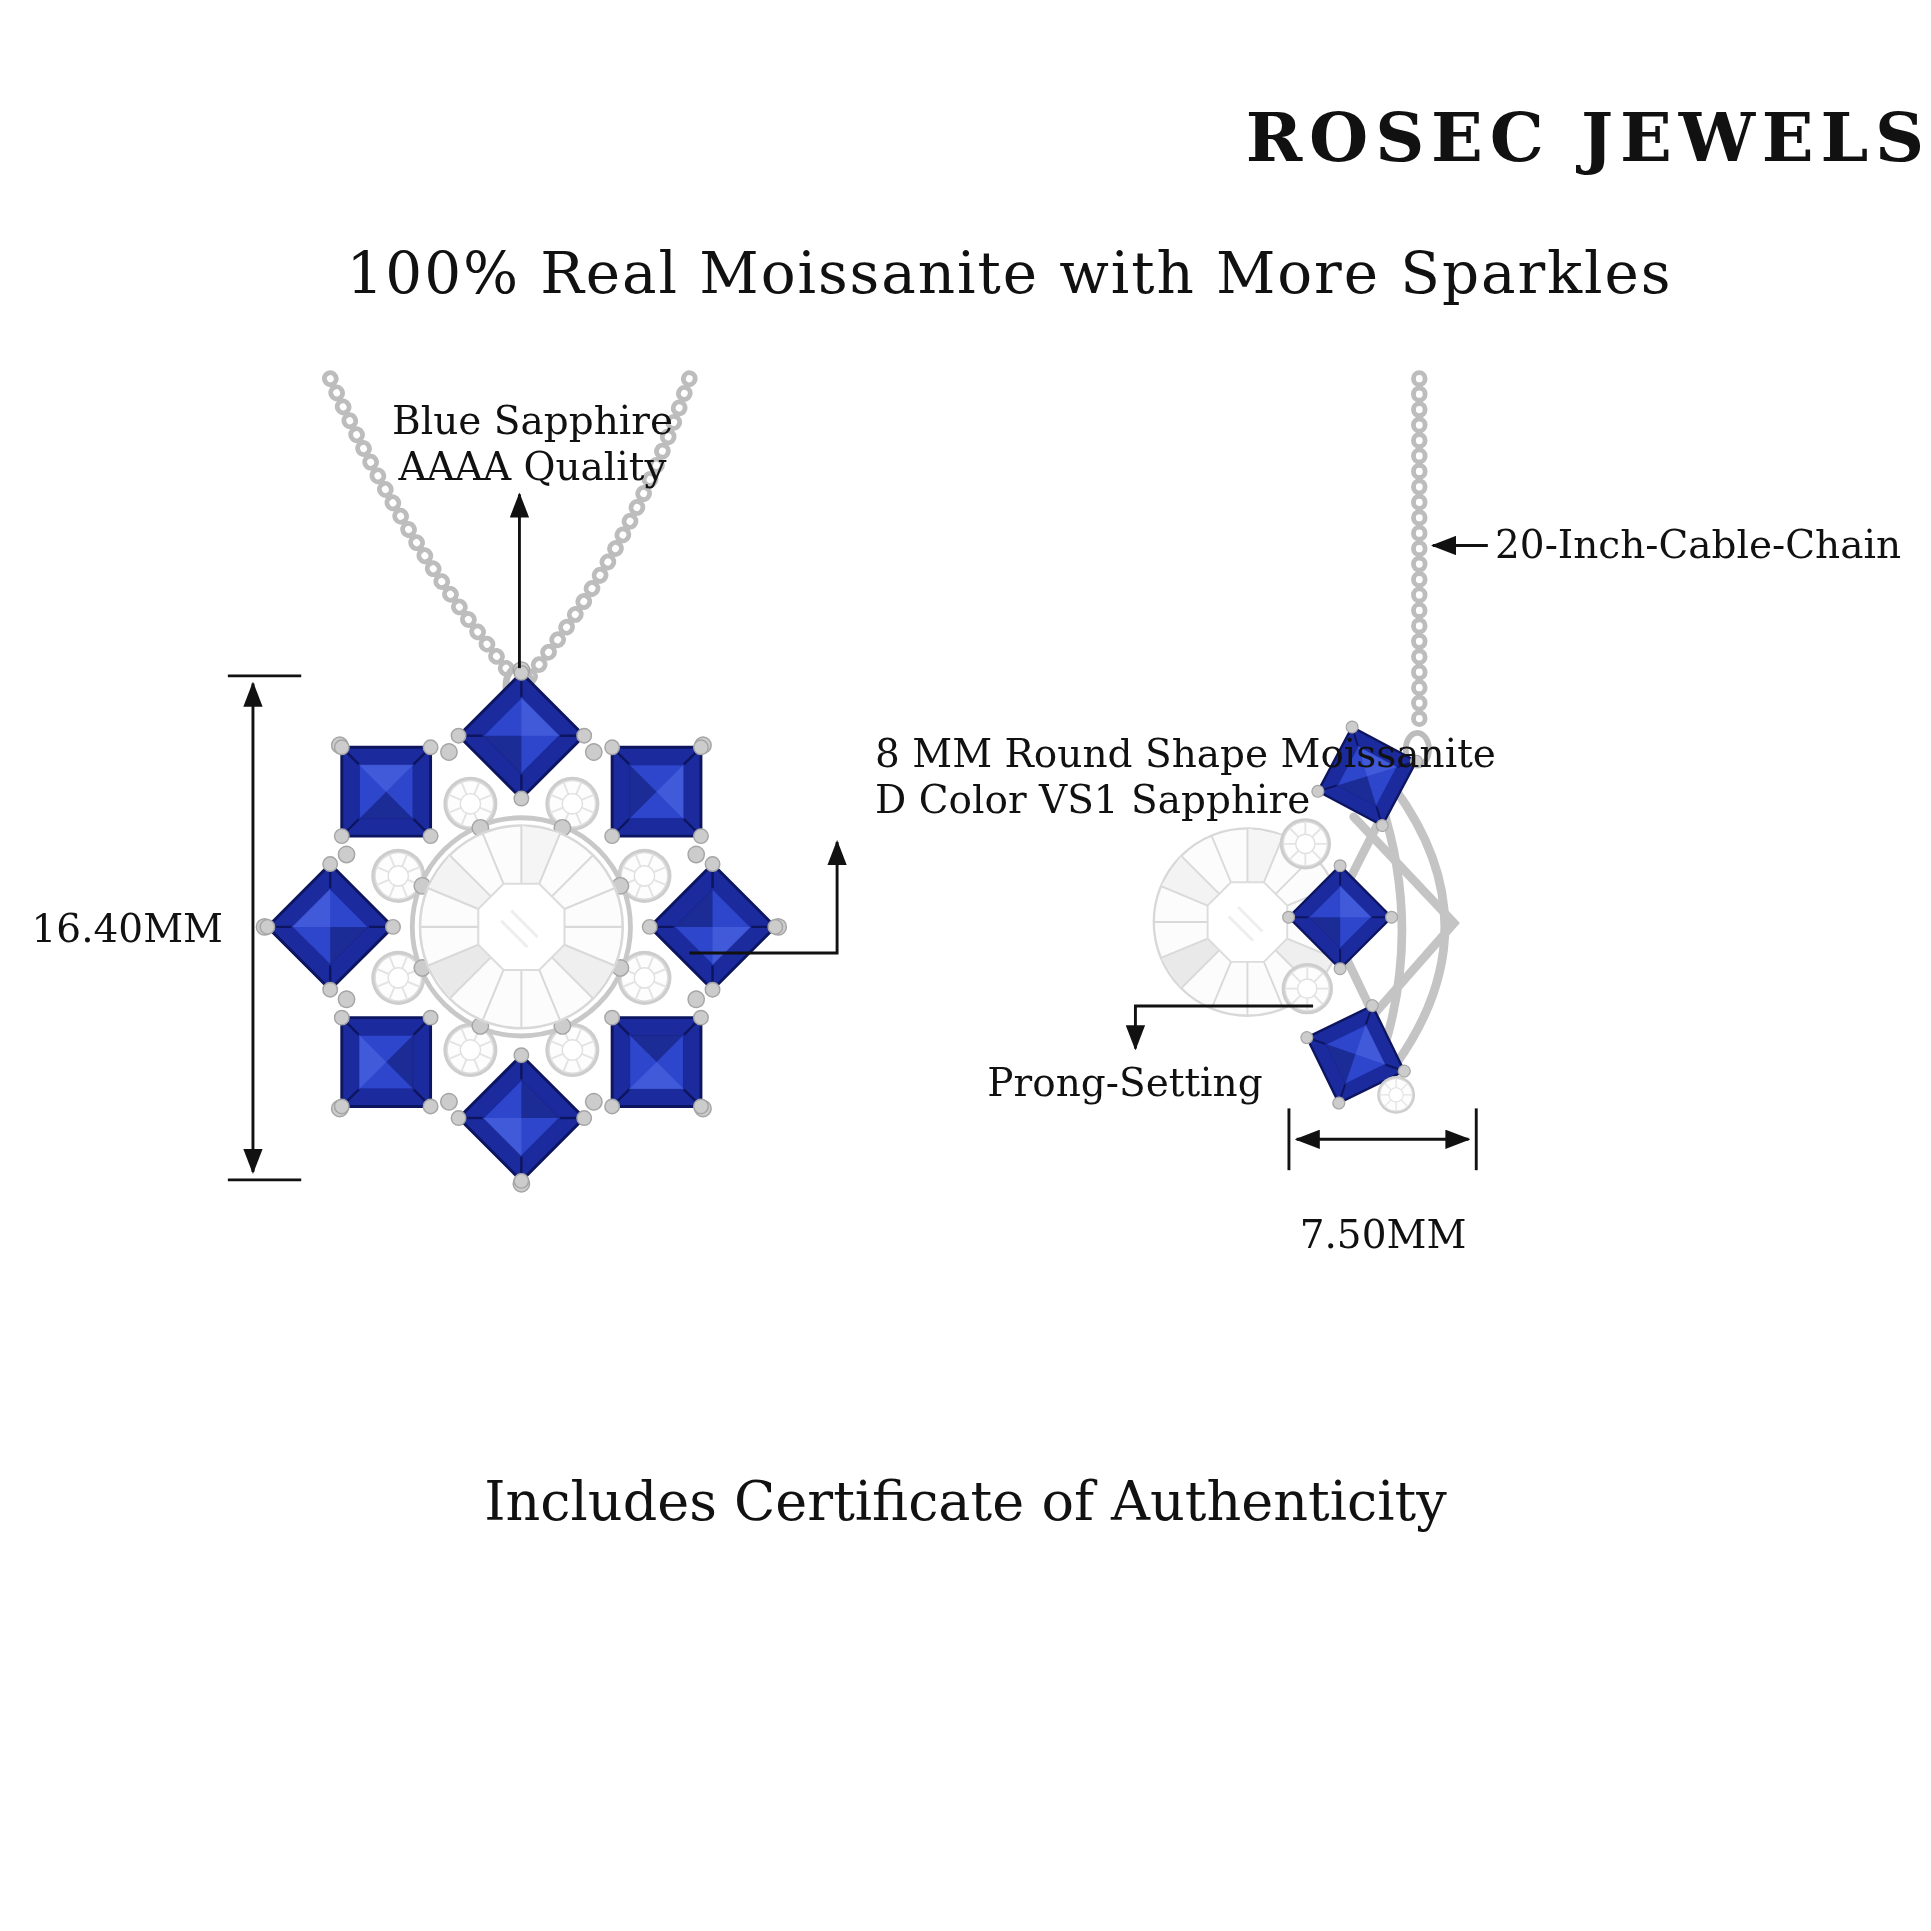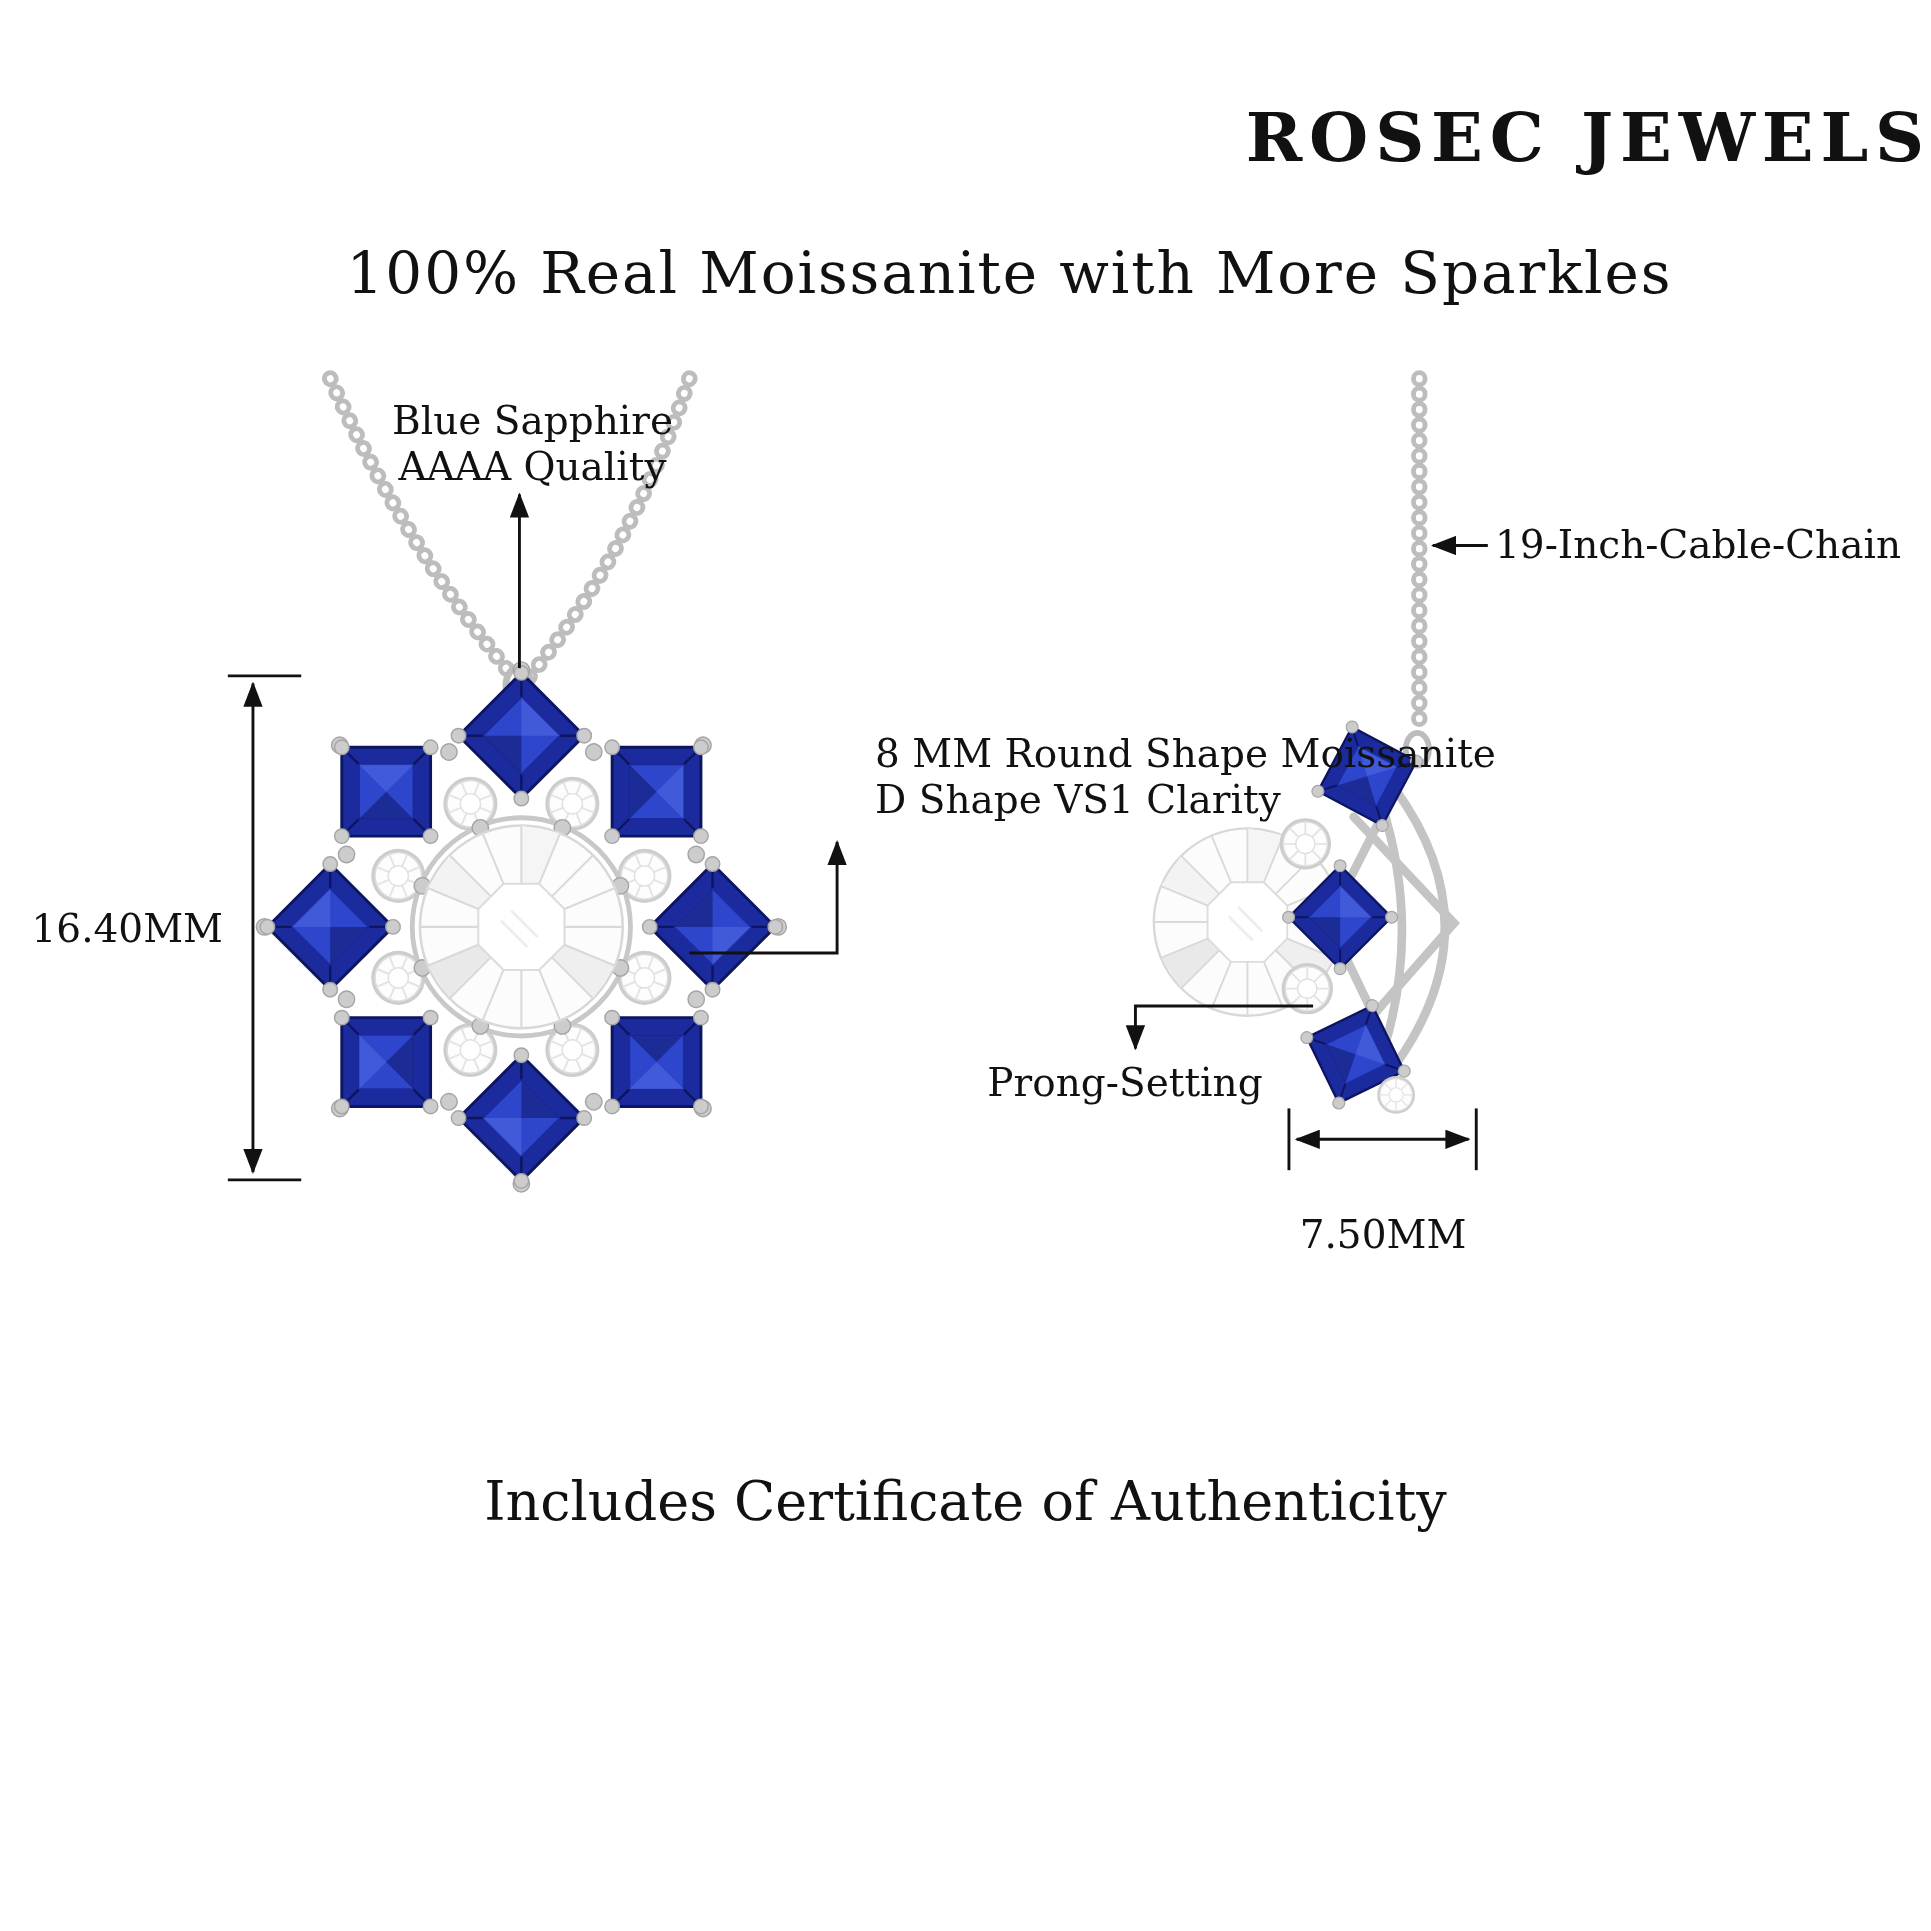--- a/index.html
+++ b/index.html
@@ -164,25 +164,25 @@
 </svg>
 
 <div class="abs cx title" style="top:97px;">ROSEC JEWELS</div>
 <div class="abs cx tagline" style="top:239px;">100% Real Moissanite with More Sparkles</div>
 
 <div class="abs ann" style="left:291px; top:398px; width:483px; text-align:center;">
   <div>Blue Sapphire</div>
   <div>AAAA Quality</div>
 </div>
 
-<div class="abs ann" style="left:1495px; top:522px;">19-Inch-Cable-Chain</div>
+<div class="abs ann" style="left:1495px; top:522px;">20-Inch-Cable-Chain</div>
 
 <div class="abs ann" style="left:875px; top:731px;">
   <div>8 MM Round Shape Moissanite</div>
-  <div>D Shape VS1 Clarity</div>
+  <div>D Color VS1 Sapphire</div>
 </div>
 
 <div class="abs ann" style="left:19.3px; top:906px; width:216px; text-align:center;">16.40MM</div>
 
 <div class="abs ann" style="left:932px; top:1060px; width:386px; text-align:center;">Prong-Setting</div>
 
 <div class="abs ann" style="left:1238px; top:1164px; width:290px; text-align:center;margin-top:48px;">7.50MM</div>
 
 <div class="abs cx note" style="top:1470px;">Includes Certificate of Authenticity</div>
 

